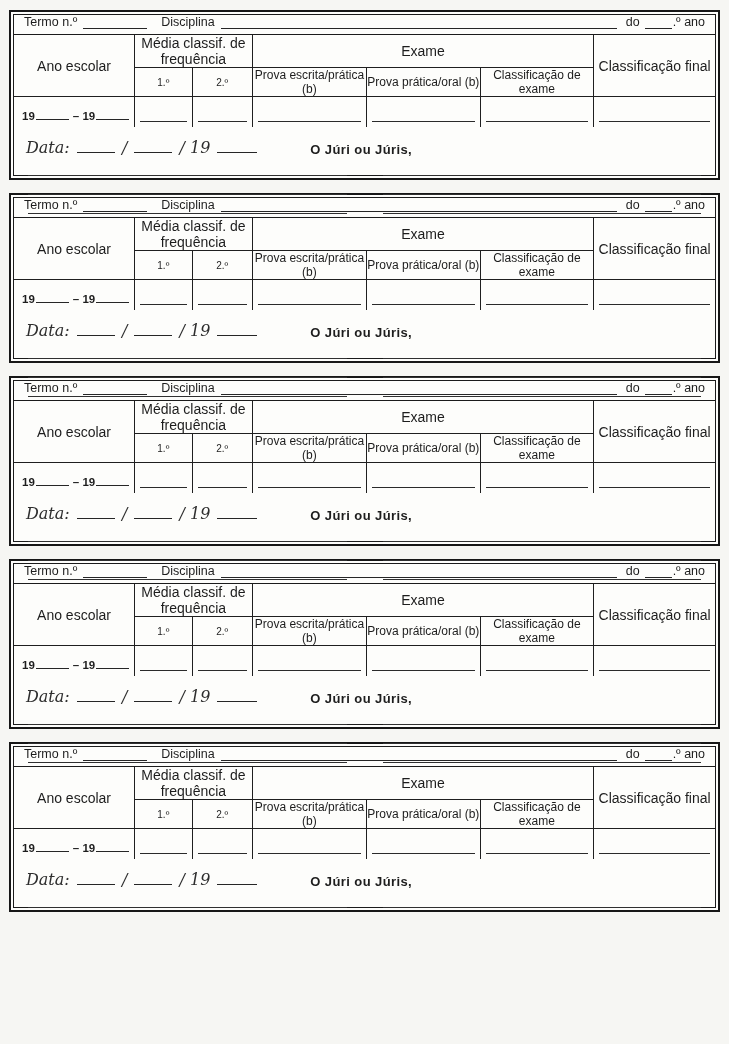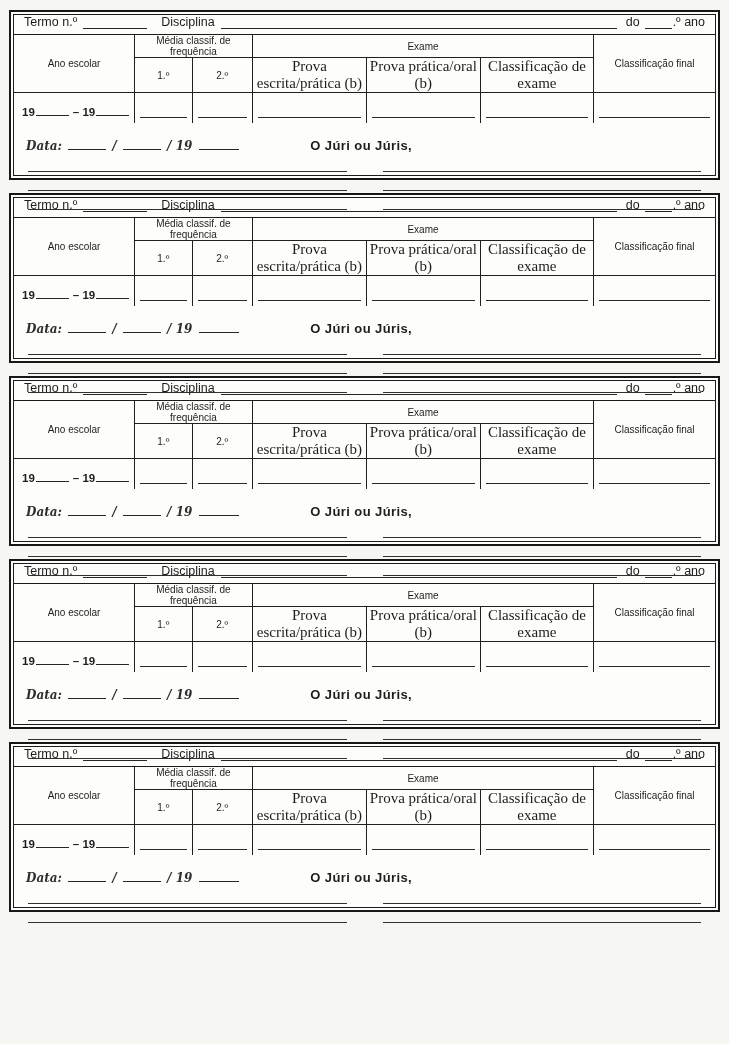--- a/index.html
+++ b/index.html
@@ -45,27 +45,27 @@
   .blank.do    { width: 27px; margin: 0 1px 0 5px; }
 
   
   table.grades {
     width: 100%;
     border-collapse: collapse;
     border-style: hidden;
     table-layout: fixed;
   }
   .grades td { border: 1px solid #1f1f1f; text-align: center; padding: 0; overflow: hidden; }
-  .grades tr.hrowA td { height: 17px; font-size: 10px; }
+  .grades tr.hrowA td { height: 17px; font-size: 14px; }
   .grades tr.hrowB td { height: 21px; margin-top: 41px; }
   .grades tr.drow  td { height: 30px; vertical-align: bottom; font-weight: bold; }
   .grades td.h { vertical-align: middle; }
   .grades td.ano-escolar, .grades td.final { font-size: 11.5px; }
   .grades td.sub   { font-size: 10px; }
-  .grades td.prova { font-size: 15px; font-family: Liberation Serif, serif; }
+  .grades td.prova { font-size: 12px; }
   .write-line {
     height: 0;
     border-bottom: 1px solid #2a2a2a;
     margin: 0 5px 5px 5px;
   }
   td.year-cell {
     text-align: left;
     white-space: nowrap;
     padding: 0 2px 5px 8px;
     font-size: 11.5px;
@@ -77,23 +77,22 @@
     display: flex;
     align-items: flex-end;
     height: 30px;
     padding: 0 12px;
     white-space: nowrap;
   }
   .date-part {
     flex: 0 0 42%;
     font-family: "DejaVu Serif", serif;
     font-style: italic;
-    font-size: 12px;
+    font-size: 16px;
     color: #2e2e2e;
-    font-weight: bold;
   }
   .blank.date  { width: 38px; margin: 0 2px; height: 9px; }
   .blank.date2 { width: 40px; margin: 0 2px; height: 9px; }
   .jury-label {
     font-weight: 700;
     font-size: 13px;
     letter-spacing: 0.4px;
     margin-top: 44px;
   }
 

